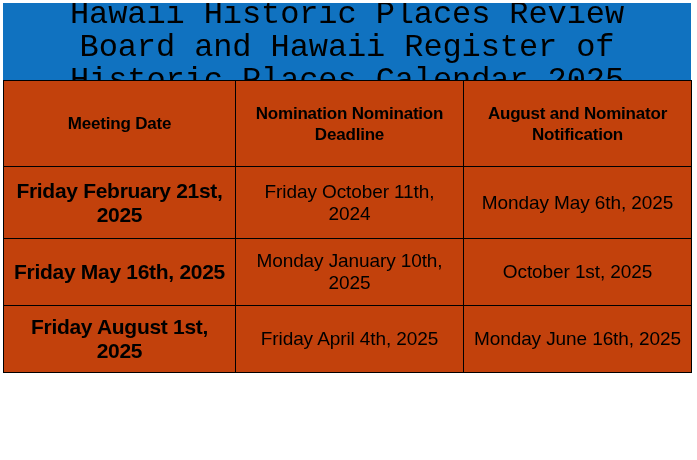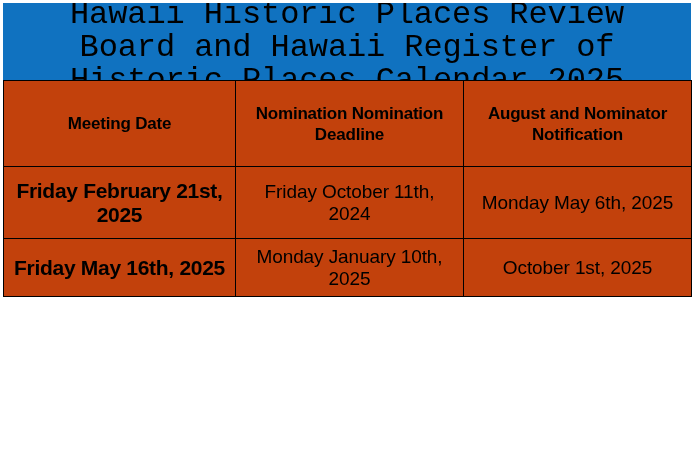--- a/index.html
+++ b/index.html
@@ -88,21 +88,21 @@
     letter-spacing: -0.1px;
   }
   .body-row td.cell-meeting {
     font-size: 21px;
     font-weight: bold;
     line-height: 24px;
     letter-spacing: -0.3px;
   }
 
   .row-tall td { height: 72px; }
-  .row-short td { height: 58px; }
+  .row-short td { height: 67px; }
 </style>
 </head>
 <body>
 
 <div class="doc">
 
   <div class="title-banner">
     <div class="title-text">Hawaii Historic Places Review Board and Hawaii Register of Historic Places Calendar 2025</div>
   </div>
 
@@ -124,17 +124,22 @@
         <td>Friday October 11th, 2024</td>
         <td>Monday May 6th, 2025</td>
       </tr>
 
       <tr class="body-row row-short">
         <td class="cell-meeting">Friday May 16th, 2025</td>
         <td>Monday January 10th, 2025</td>
         <td>October 1st, 2025</td>
       </tr>
 
+      <tr class="body-row row-short">
+        <td class="cell-meeting">Friday August 1st, 2025</td>
+        <td>Friday April 4th, 2025</td>
+        <td>Monday June 16th, 2025</td>
+      </tr>
 
     </tbody>
   </table>
 
 </div>
 
 </body></html>

